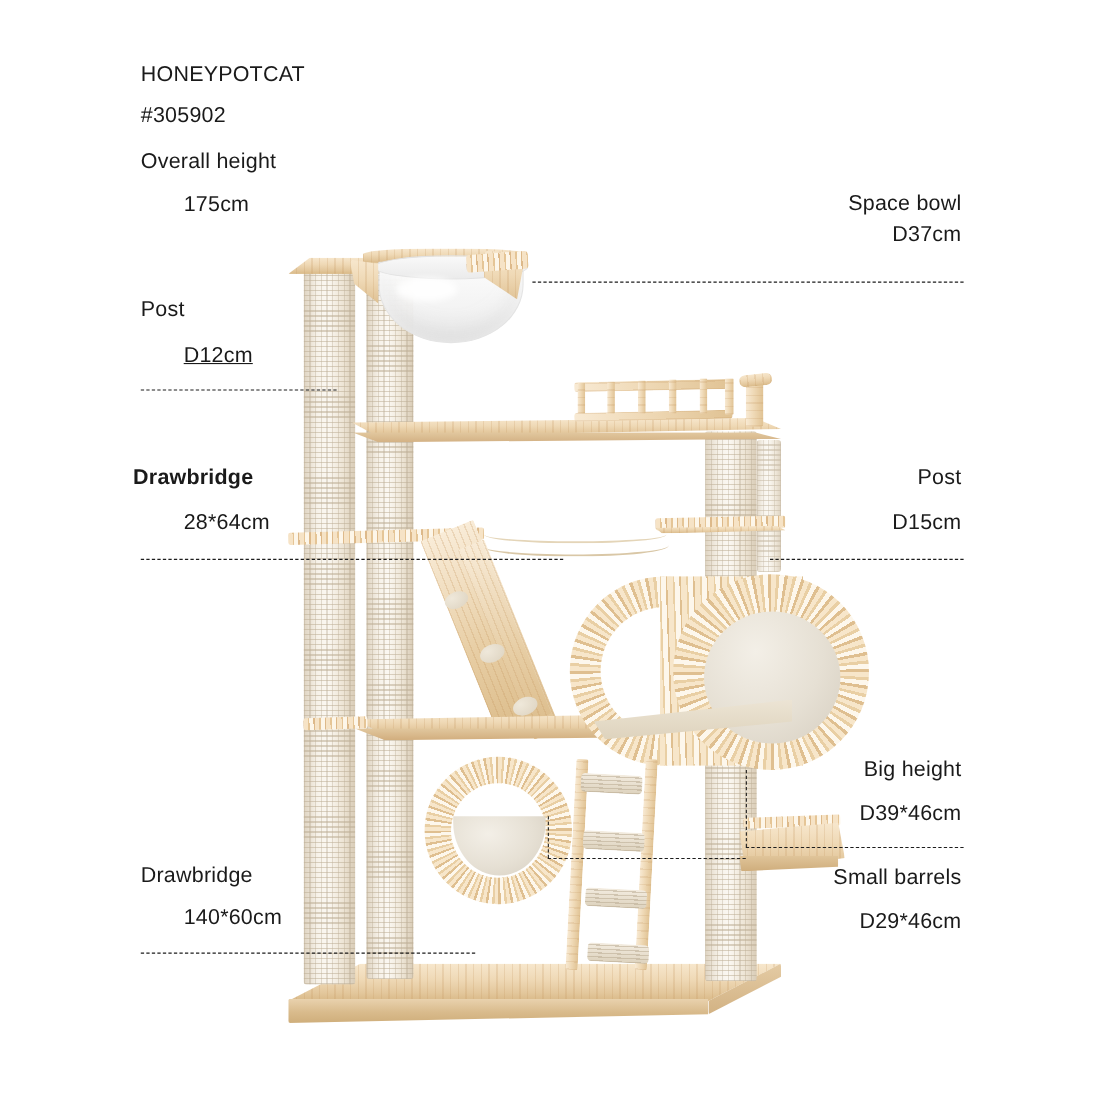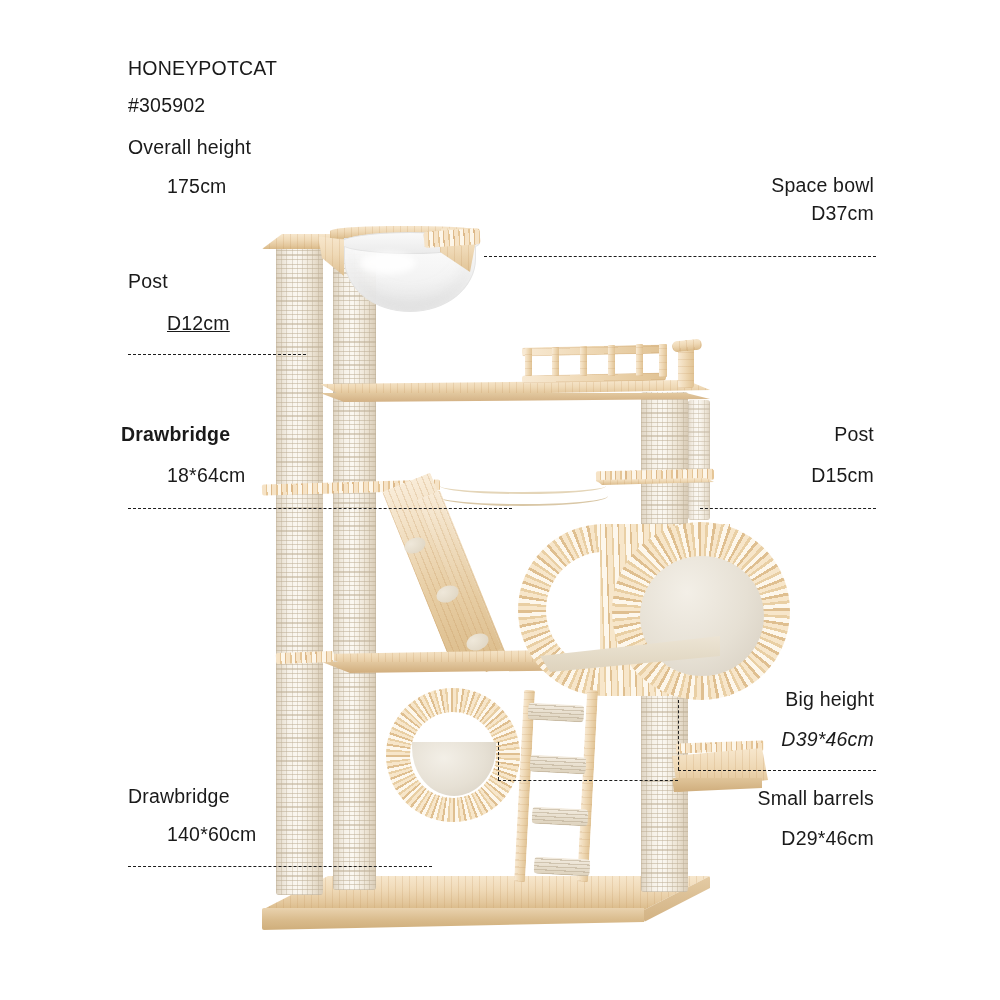--- a/index.html
+++ b/index.html
@@ -276,30 +276,30 @@
 
   <div class="hdr" style="left:128px; top:57px;">HONEYPOTCAT</div>
   <div class="hdr" style="left:128px; top:94px;">#305902</div>
   <div class="hdr" style="left:128px; top:136px;">Overall height</div>
   <div class="hdr" style="left:167px; top:175px;">175cm</div>
 
   <div class="anno" style="left:128px; top:272px;">Post</div>
   <div class="anno" style="left:167px; top:314px;text-decoration:underline;">D12cm</div>
 
   <div class="anno" style="left:121px; top:425px;font-weight:bold;">Drawbridge</div>
-  <div class="anno" style="left:167px; top:466px;">18*64cm</div>
+  <div class="anno" style="left:167px; top:466px;">28*64cm</div>
 
   <div class="anno" style="left:128px; top:787px;">Drawbridge</div>
   <div class="anno" style="left:167px; top:825px;">140*60cm</div>
 
   <div class="anno r" style="right:126px; top:176px;">Space bowl</div>
   <div class="anno r" style="right:126px; top:204px;">D37cm</div>
 
   <div class="anno r" style="right:126px; top:425px;">Post</div>
   <div class="anno r" style="right:126px; top:466px;">D15cm</div>
 
   <div class="anno r" style="right:126px; top:690px;">Big height</div>
-  <div class="anno r" style="right:126px; top:730px;font-style:italic;">D39*46cm</div>
+  <div class="anno r" style="right:126px; top:730px;">D39*46cm</div>
 
   <div class="anno r" style="right:126px; top:789px;">Small barrels</div>
   <div class="anno r" style="right:126px; top:829px;">D29*46cm</div>
 
 </div>
 
 </body></html>

